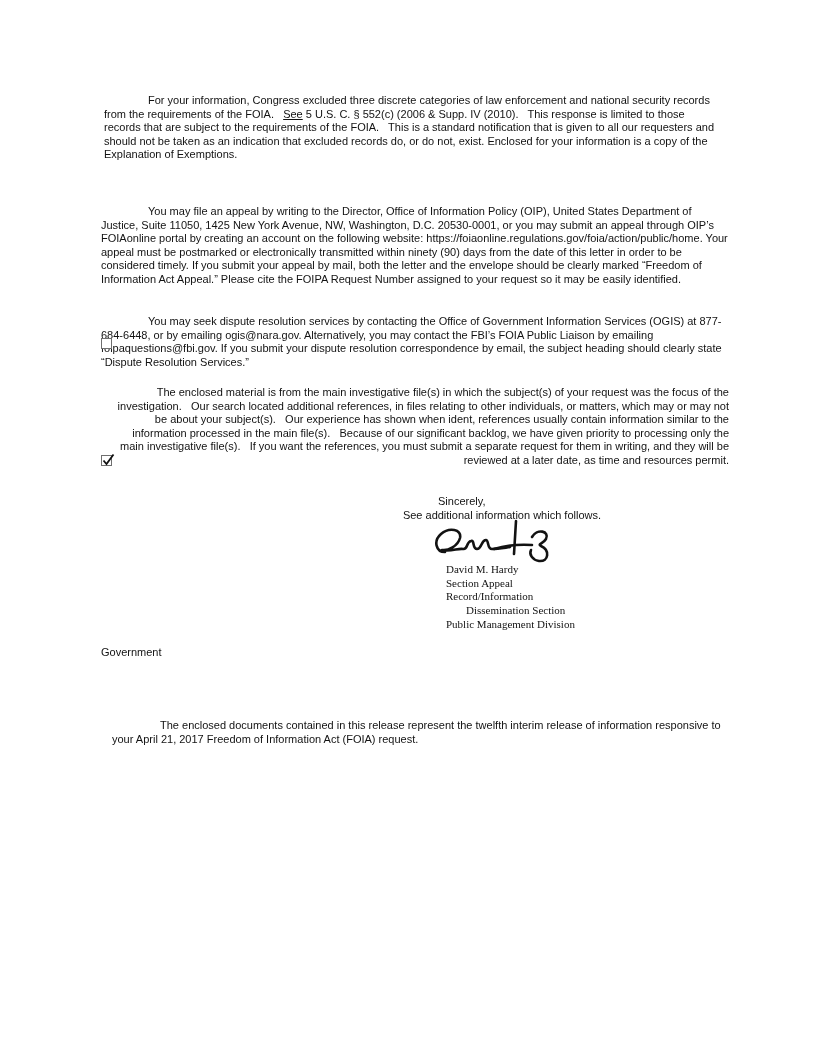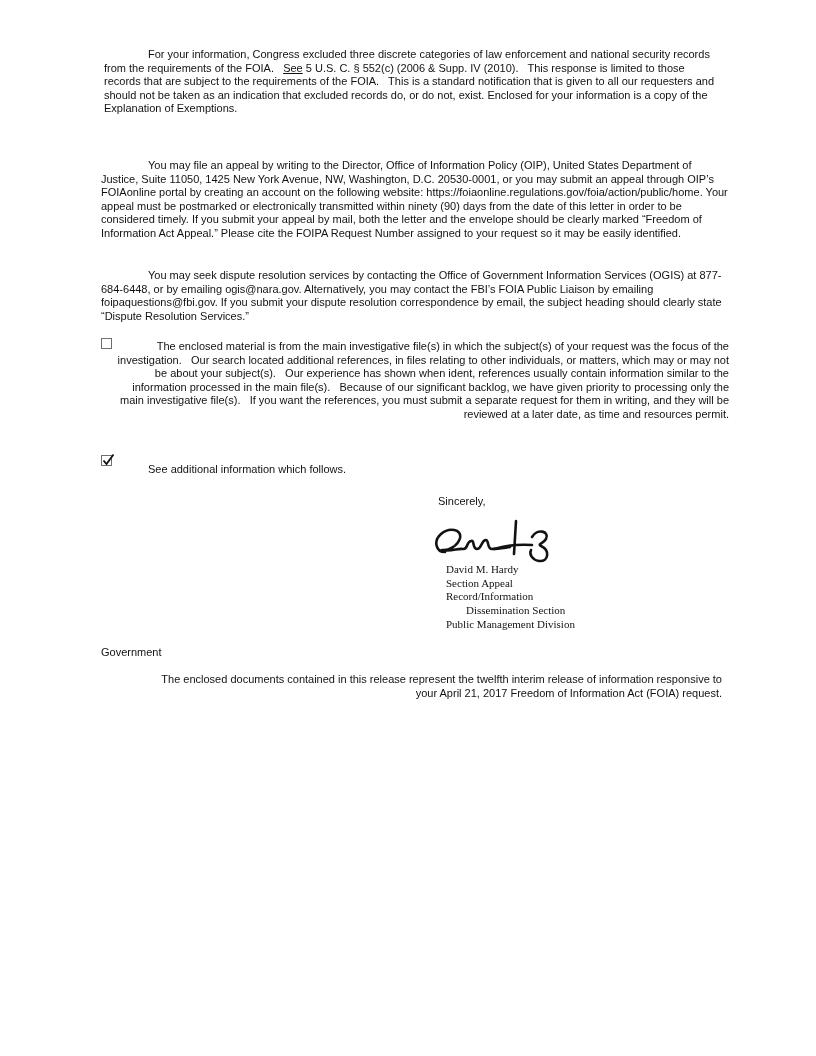--- a/index.html
+++ b/index.html
@@ -12,32 +12,32 @@
     width: 816px;
     height: 1056px;
     background: #ffffff;
     font-family: "Liberation Sans", "DejaVu Sans", sans-serif;
     font-size: 11px;
     line-height: 13.6px;
     color: #121212;
     overflow: hidden;
   }
   .abs { position: absolute; }
-  .para { white-space: pre-wrap; }
+  .para { white-space: pre-wrap; margin-top: 46px; }
   .u { text-decoration: underline; }
 
   
   .p-exclusion { top: 48px; left: 104px; width: 614px; text-indent: 44px; }
   .p-litigation { top: 131px; left: 101px; width: 628px; text-indent: 38px; }
   .p-appeal { top: 159px; left: 101px; width: 628px; text-indent: 47px; }
   .p-ogis { top: 269px; left: 101px; width: 628px; text-indent: 47px; }
 
   
   .cb-row-main { top: 338px; left: 101px; width: 628px; text-align: right; }
-  .cb-row-add { top: 455px; left: 101px; width: 500px; }
+  .cb-row-add { top: 455px; left: 101px; width: 500px; text-align: right; }
   .cb-box {
     position: absolute;
     left: 0; top: 0;
     width: 11px; height: 11px;
     border: 1px solid #6f6f6f;
     background: #ffffff;
     box-sizing: border-box;
   }
   .cb-box .tick { display: none; position: absolute; left: -1px; top: -4px; }
   .cb-box.checked .tick { display: block; }
@@ -45,21 +45,21 @@
   .cb-text-add { margin-left: 47px; padding-top: 8px; }
 
   
   .sincerely { top: 495px; left: 438px; }
   .signature { top: 518px; left: 432px; width: 136px; height: 48px; }
   .signer { top: 563px; left: 446px; line-height: 13.7px; font-family: Liberation Serif, serif; }
   .signer .line { white-space: pre; }
   .signer .indent { padding-left: 20px; }
 
   .enclosures { top: 646px; left: 101px; }
-  .p-final { top: 673px; left: 100px; width: 622px; text-indent: 48px; text-align: right; }
+  .p-final { top: 673px; left: 112px; width: 622px; text-indent: 48px; }
 </style>
 </head>
 <body>
 
 <div class="page">
 
   <div class="abs para p-exclusion"><span>For your information, Congress excluded three discrete categories of law enforcement and national security records from the requirements of the FOIA.   </span><span class="u">See</span><span> 5 U.S. C. § 552(c) (2006 &amp; Supp. IV (2010).   This response is limited to those records that are subject to the requirements of the FOIA.   This is a standard notification that is given to all our requesters and should not be taken as an indication that excluded records do, or do not, exist. Enclosed for your information is a copy of the Explanation of Exemptions.</span></div>
 
 
   <div class="abs para p-appeal">You may file an appeal by writing to the Director, Office of Information Policy (OIP), United States Department of Justice, Suite 11050, 1425 New York Avenue, NW, Washington, D.C. 20530-0001, or you may submit an appeal through OIP’s FOIAonline portal by creating an account on the following website: https://foiaonline.regulations.gov/foia/action/public/home. Your appeal must be postmarked or electronically transmitted within ninety (90) days from the date of this letter in order to be considered timely. If you submit your appeal by mail, both the letter and the envelope should be clearly marked “Freedom of Information Act Appeal.” Please cite the FOIPA Request Number assigned to your request so it may be easily identified.</div>

